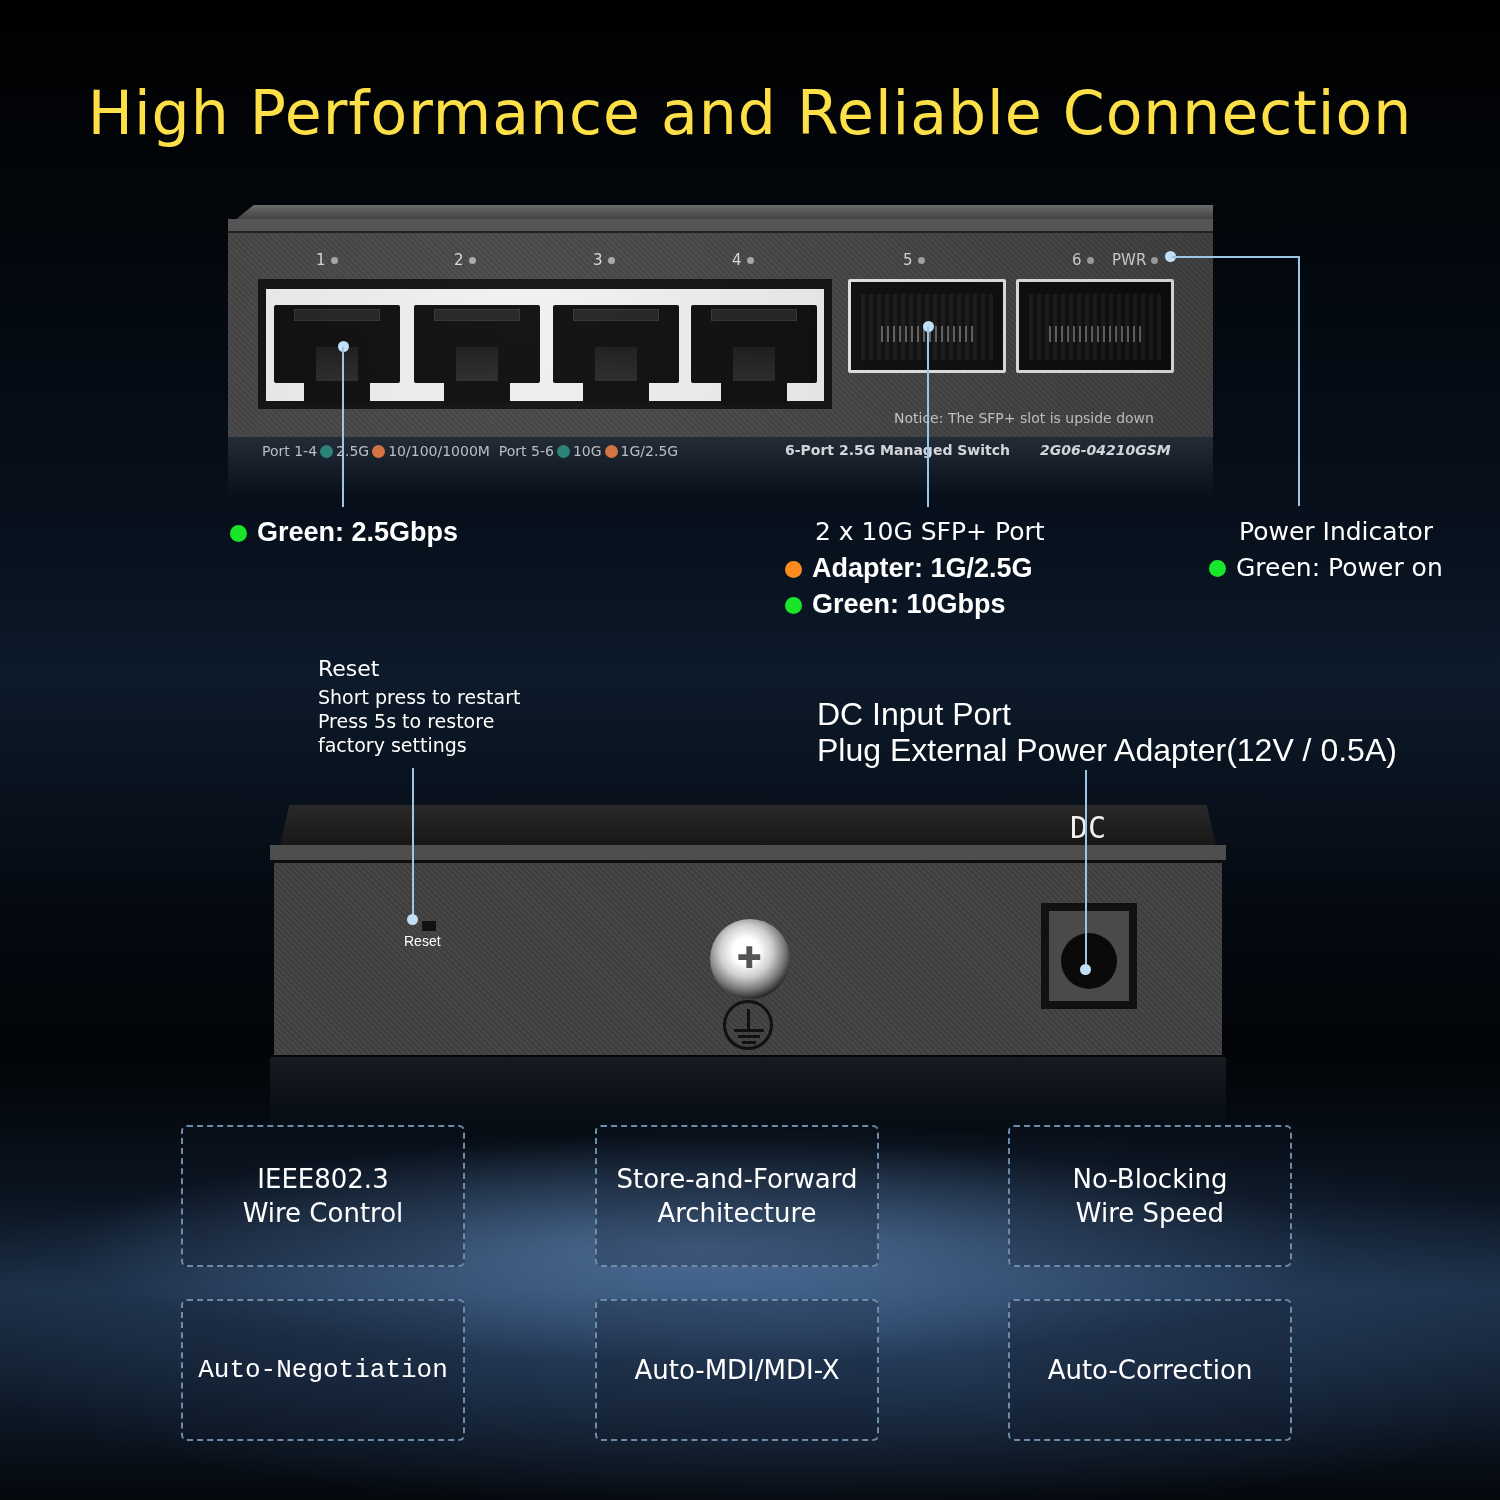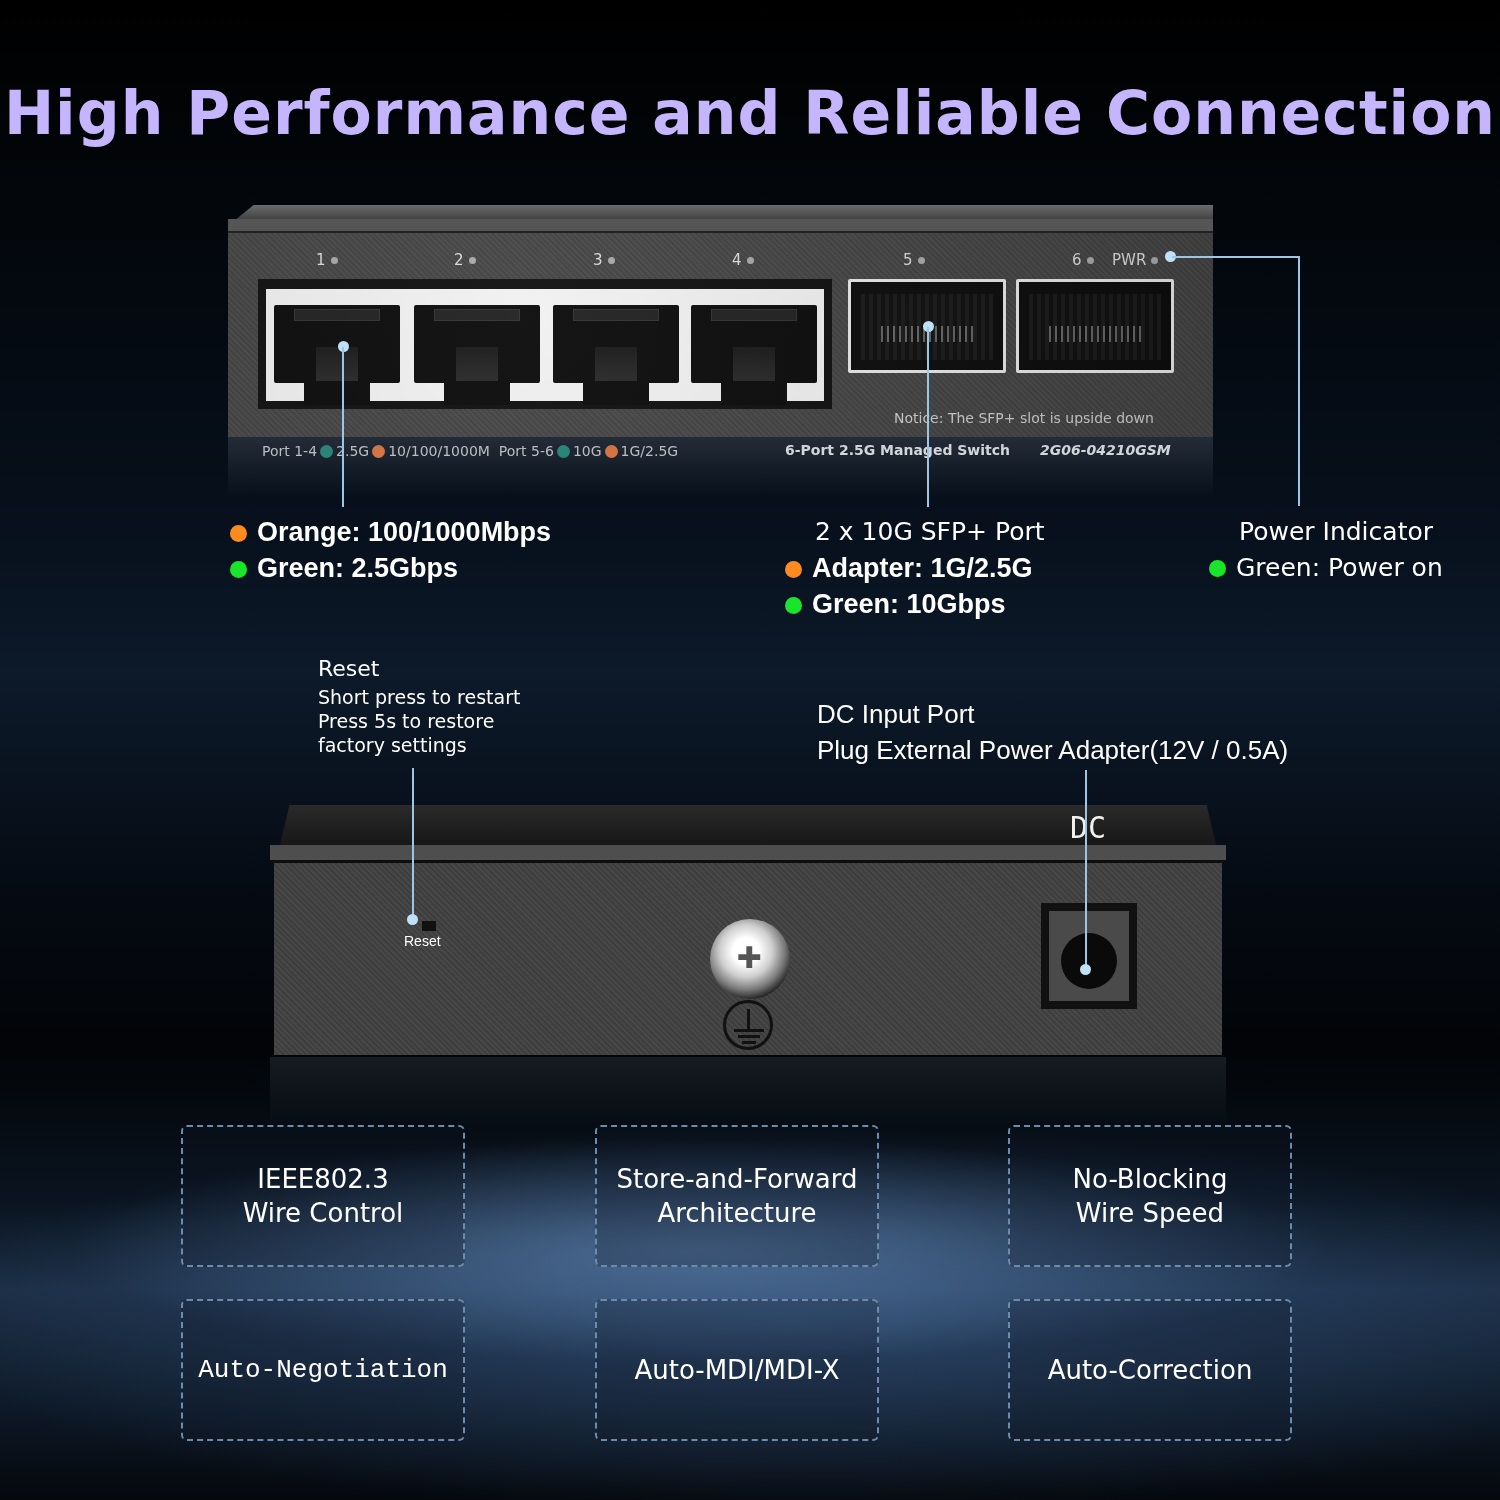--- a/index.html
+++ b/index.html
@@ -9,22 +9,22 @@
   .bg {
     position: absolute; inset: 0;
     background:
       radial-gradient(ellipse 900px 160px at 700px 1250px, rgba(110,150,200,0.55), rgba(0,0,0,0) 70%),
       radial-gradient(ellipse 1200px 260px at 800px 1320px, rgba(60,95,140,0.55), rgba(0,0,0,0) 75%),
       linear-gradient(180deg, #000 0%, #07101c 35%, #0d1a2a 45%, #050a12 60%, #020407 70%, #0a1420 80%, #1b2d44 86%, #0d1826 94%, #05080d 100%);
   }
 
   .title {
     position: absolute; top: 78px; left: 0; width: 1500px; text-align: center;
-    font-family: "DejaVu Sans", sans-serif; font-weight: bold; font-size: 60px;
-    letter-spacing: 1px; color: #c4b5fd;
+    font-family: "DejaVu Sans", sans-serif; font-weight: normal; font-size: 60px;
+    letter-spacing: 1px; color: #fde047;
   }
 
   
   .front { position: absolute; left: 228px; top: 205px; width: 985px; height: 232px; }
   .front .top-edge {
     position: absolute; left: 6px; top: 0; width: 979px; height: 16px;
     background: linear-gradient(180deg, #6b6b6b, #3d3d3d);
     clip-path: polygon(2% 0, 100% 0, 100% 100%, 0 100%);
   }
   .front .lip { position: absolute; left: 0; top: 14px; width: 985px; height: 14px; background: #555; border-bottom: 2px solid #222; }
@@ -67,21 +67,21 @@
   .pin-dot { position: absolute; width: 11px; height: 11px; border-radius: 50%; background: #bfe0f6; }
 
   .callout { position: absolute; font-size: 25px; line-height: 36px; white-space: nowrap; }
   .callout .head { font-family: "DejaVu Sans", sans-serif; }
   .callout .row { font-family: "Liberation Sans", sans-serif; font-weight: bold; font-size: 27px; }
   .callout .bullet { display: inline-block; width: 17px; height: 17px; border-radius: 50%; margin-right: 10px; vertical-align: -1px; }
 
   .reset-text { position: absolute; left: 318px; top: 656px; }
   .reset-text .h { font-size: 22px; margin-bottom: 4px; }
   .reset-text .l { font-size: 19px; line-height: 24px; }
-  .dc-text { position: absolute; left: 817px; top: 696px; font-family: "Liberation Sans", sans-serif; font-size: 26px; line-height: 36px; }
+  .dc-text { position: absolute; left: 817px; top: 696px; font-family: "Liberation Sans", sans-serif; font-size: 32px; line-height: 36px; }
 
   
   .rear { position: absolute; left: 270px; top: 805px; width: 956px; height: 252px; }
   .rear .topface { position: absolute; left: 10px; top: 0; width: 936px; height: 40px; background: linear-gradient(180deg, #2a2a2a, #171717); clip-path: polygon(1% 0, 99% 0, 100% 100%, 0 100%); }
   .rear .lip { position: absolute; left: 0; top: 40px; width: 956px; height: 18px; background: #4e4e4e; border-bottom: 3px solid #0e0e0e; }
   .rear .face { position: absolute; left: 4px; top: 58px; width: 948px; height: 192px; background: repeating-linear-gradient(45deg, #474747 0 2px, #3e3e3e 2px 4px); }
   .reset-btn { position: absolute; left: 148px; top: 58px; width: 14px; height: 10px; background: #111; }
   .reset-lbl { position: absolute; left: 130px; top: 70px; font-size: 14px; font-family: "Liberation Sans", sans-serif; color: #fff; }
   .screw { position: absolute; left: 436px; top: 56px; width: 80px; height: 80px; border-radius: 50%; background: radial-gradient(circle at 45% 40%, #fff 0 20%, #cfcfcf 40%, #777 60%, #222 75%, #444 100%); }
   .screw .cross { position: absolute; left: 22px; top: 22px; width: 34px; height: 34px; font-size: 30px; color: #555; text-align: center; line-height: 34px; }
@@ -175,21 +175,20 @@
 
 <div class="pin-dot" style="left:338px; top:341px;"></div>
 <div class="vline" style="left:342px; top:347px; height:160px;"></div>
 <div class="pin-dot" style="left:923px; top:321px;"></div>
 <div class="vline" style="left:927px; top:327px; height:180px;"></div>
 <div class="pin-dot" style="left:1165px; top:251px;"></div>
 <div class="hline" style="left:1172px; top:256px; width:128px;"></div>
 <div class="vline" style="left:1298px; top:256px; height:250px;"></div>
 
 <div class="callout" style="left:230px; top:514px;">
-  <div class="row"><span class="bullet" style="background:#ff8a1e;"></span><span>Orange: 100/1000Mbps</span></div>
   <div class="row"><span class="bullet" style="background:#19e62a;"></span><span>Green: 2.5Gbps</span></div>
 </div>
 
 <div class="callout" style="left:785px; top:514px;">
   <div class="head" style="padding-left:30px;">2 x 10G SFP+ Port</div>
   <div class="row"><span class="bullet" style="background:#ff8a1e;"></span><span>Adapter: 1G/2.5G</span></div>
   <div class="row"><span class="bullet" style="background:#19e62a;"></span><span>Green: 10Gbps</span></div>
 </div>
 
 <div class="callout" style="left:1209px; top:514px;">

